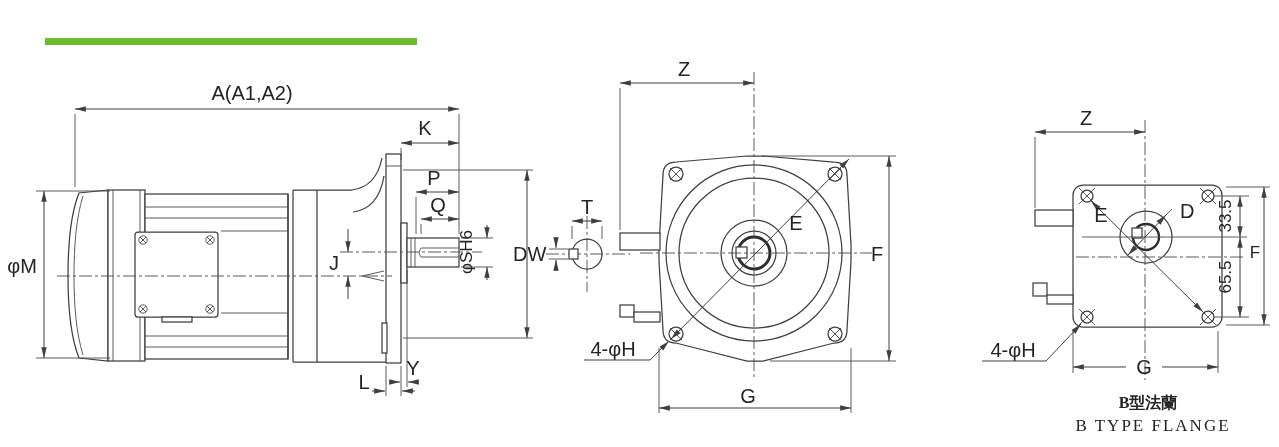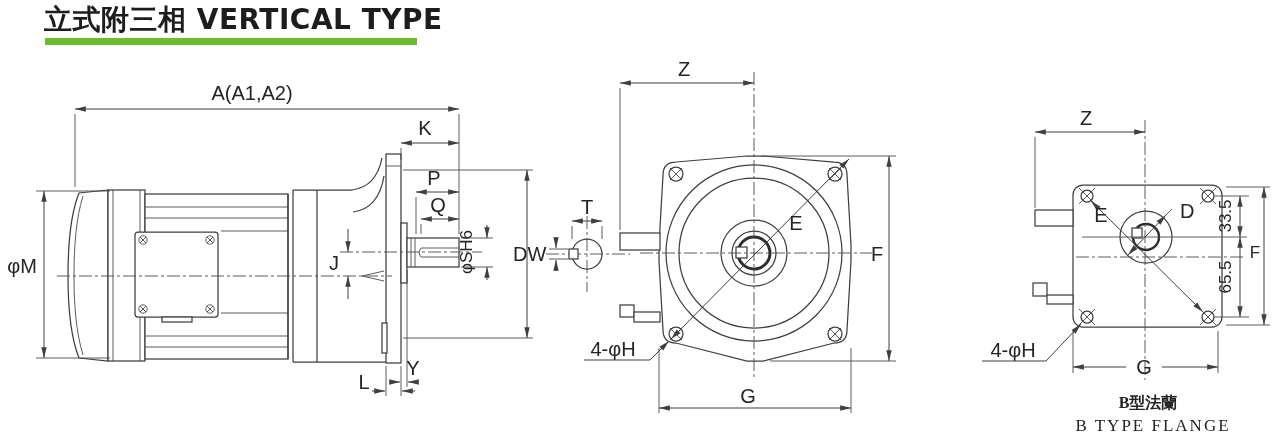--- a/index.html
+++ b/index.html
@@ -18,21 +18,20 @@
   .of{stroke:#3f3f3f;stroke-width:1.25;fill:#fff;}
   .thin{stroke:#4a4a4a;stroke-width:.9;fill:none;}
   .dim{stroke:#3f3f3f;stroke-width:1;fill:none;}
   .cl{stroke:#4a4a4a;stroke-width:.9;fill:none;stroke-dasharray:13 3 3 3;}
   .bore{stroke:#2e2e2e;fill:none;}
 </style>
 </head>
 <body>
 
 <div id="page">
-  <div id="title">立式附三相 VERTICAL TYPE</div>
   <div id="title-underline" style="background: rgb(108, 189, 45);"></div>
 
   <svg width="1279" height="447" viewBox="0 0 1279 447">
     <defs>
       <marker id="ar" viewBox="0 0 12 12" refX="11" refY="6" markerWidth="13" markerHeight="13" orient="auto-start-reverse" markerUnits="userSpaceOnUse">
         <path d="M1,3.5 L11,6 L1,8.5 Z" fill="#3f3f3f"></path>
       </marker>
     </defs>
 
     <g>

